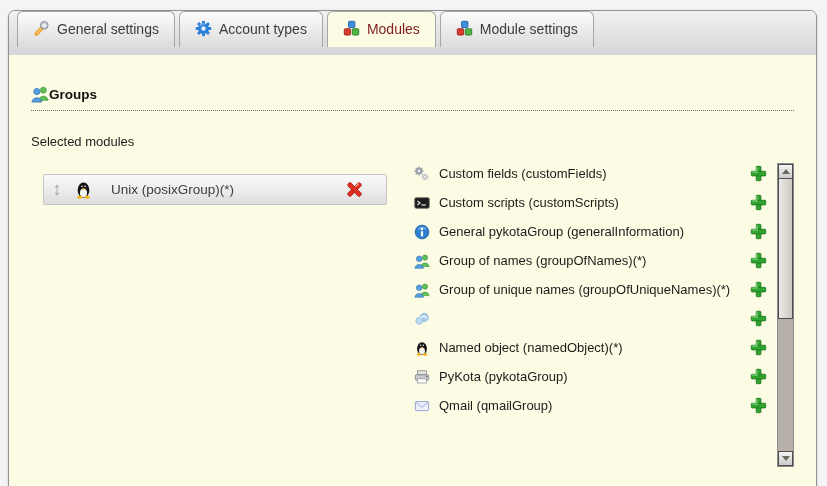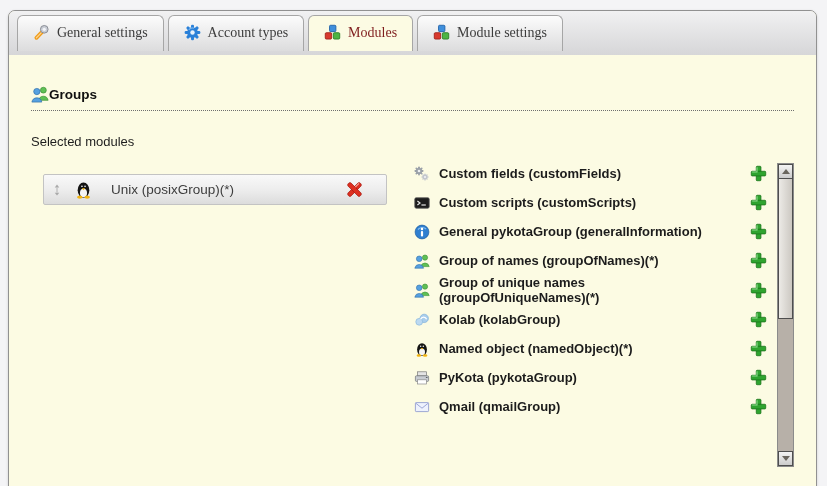--- a/index.html
+++ b/index.html
@@ -10,21 +10,21 @@
     -webkit-font-smoothing:antialiased;
   }
   .window{
     position:absolute;left:8px;top:10px;width:809px;height:500px;
     border:1px solid #919191;border-radius:7px 7px 0 0;
     background:#fcfbe3;box-shadow:0 1px 3px rgba(0,0,0,.15);
     overflow:hidden;box-sizing:border-box;
   }
   .tabbar{
     height:44px;background:linear-gradient(#f1f1f2,#d6d6d8);
-    display:flex;align-items:center;padding-left:8px;font-family:Liberation Serif, serif;
+    display:flex;align-items:flex-start;padding-left:8px;
   }
   .tab{
     display:flex;align-items:center;gap:7px;
     padding:8px 15px 10px;margin-right:4px;
     background:linear-gradient(#fcfcfc,#dcdcdd);
     border:1px solid #a6a6a6;border-bottom:none;
     border-radius:6px 6px 0 0;
     font-size:14px;color:#3c3c3c;cursor:pointer;white-space:nowrap;
   }
   .tab.active{background:#fcfbe3;color:#7f1d1d;}
@@ -46,21 +46,21 @@
   .selected-row{
     margin:25px 0 0 12px;width:344px;height:31px;box-sizing:border-box;
     border:1px solid #c3c3c3;border-radius:2px;
     background:linear-gradient(#f9f9f9 0%,#ececec 55%,#dcdcdc 100%);
     display:flex;align-items:center;padding:0 14px 0 6px;cursor:move;
   }
   .drag-handle{margin-right:10px;cursor:ns-resize;}
   .selected-row .mod-label{flex:1;font-size:13.5px;color:#3d3d3d;margin-left:18px;}
   .del-btn{cursor:pointer;margin-right:8px;}
 
-  .available-wrap{display:flex;margin-top:25px;font-weight:bold;}
+  .available-wrap{display:flex;margin-top:25px;}
   .avail-list{flex:1;min-width:0;}
   .avail-row{display:flex;align-items:center;min-height:29px;}
   .avail-row .mod-icon{width:17px;flex:0 0 17px;margin-right:8px;}
   .avail-row .mod-label{
     font-size:13px;color:#1c1c1c;max-width:296px;line-height:15px;
   }
   .avail-row .add-btn{margin-left:auto;cursor:pointer;flex:0 0 18px;}
 
   .scrollbar{
     flex:0 0 17px;width:17px;height:304px;margin-left:9px;margin-top:4px;
@@ -335,21 +335,20 @@
                   </svg>
                 </span>
             </div>
 
             <div class="avail-row">
               <span class="icon mod-icon">
                   <svg width="16" height="16">
                     <use href="#i-kolab"></use>
                   </svg>
                 </span>
-              <span class="mod-label">Kolab (kolabGroup)</span>
               <span class="icon add-btn">
                   <svg width="17" height="17">
                     <use href="#i-plus"></use>
                   </svg>
                 </span>
             </div>
 
             <div class="avail-row">
               <span class="icon mod-icon">
                   <svg width="16" height="16">

